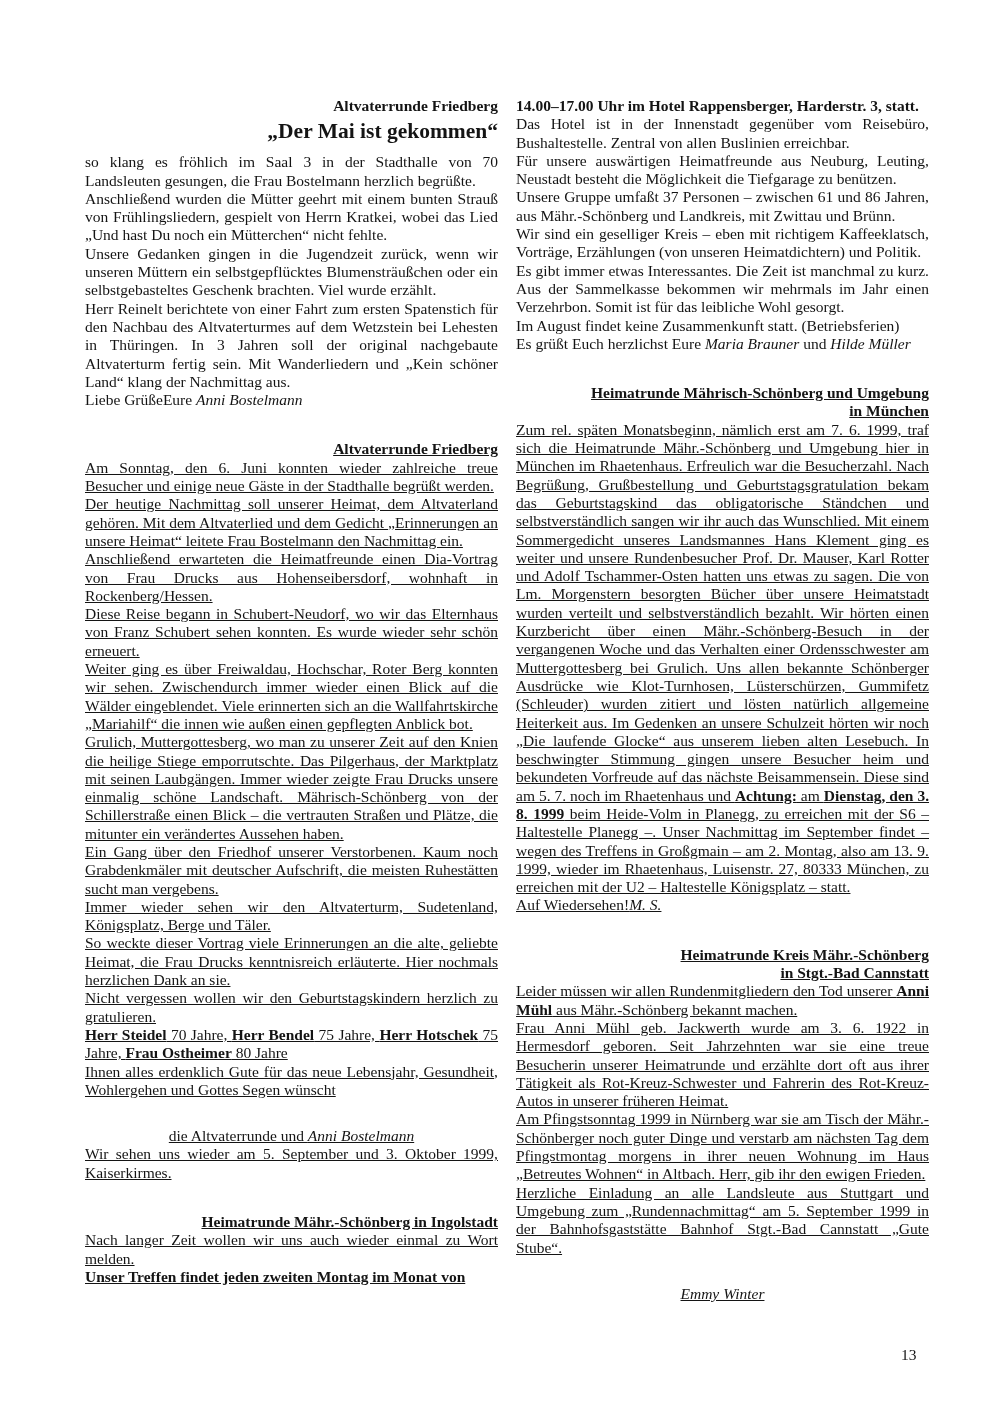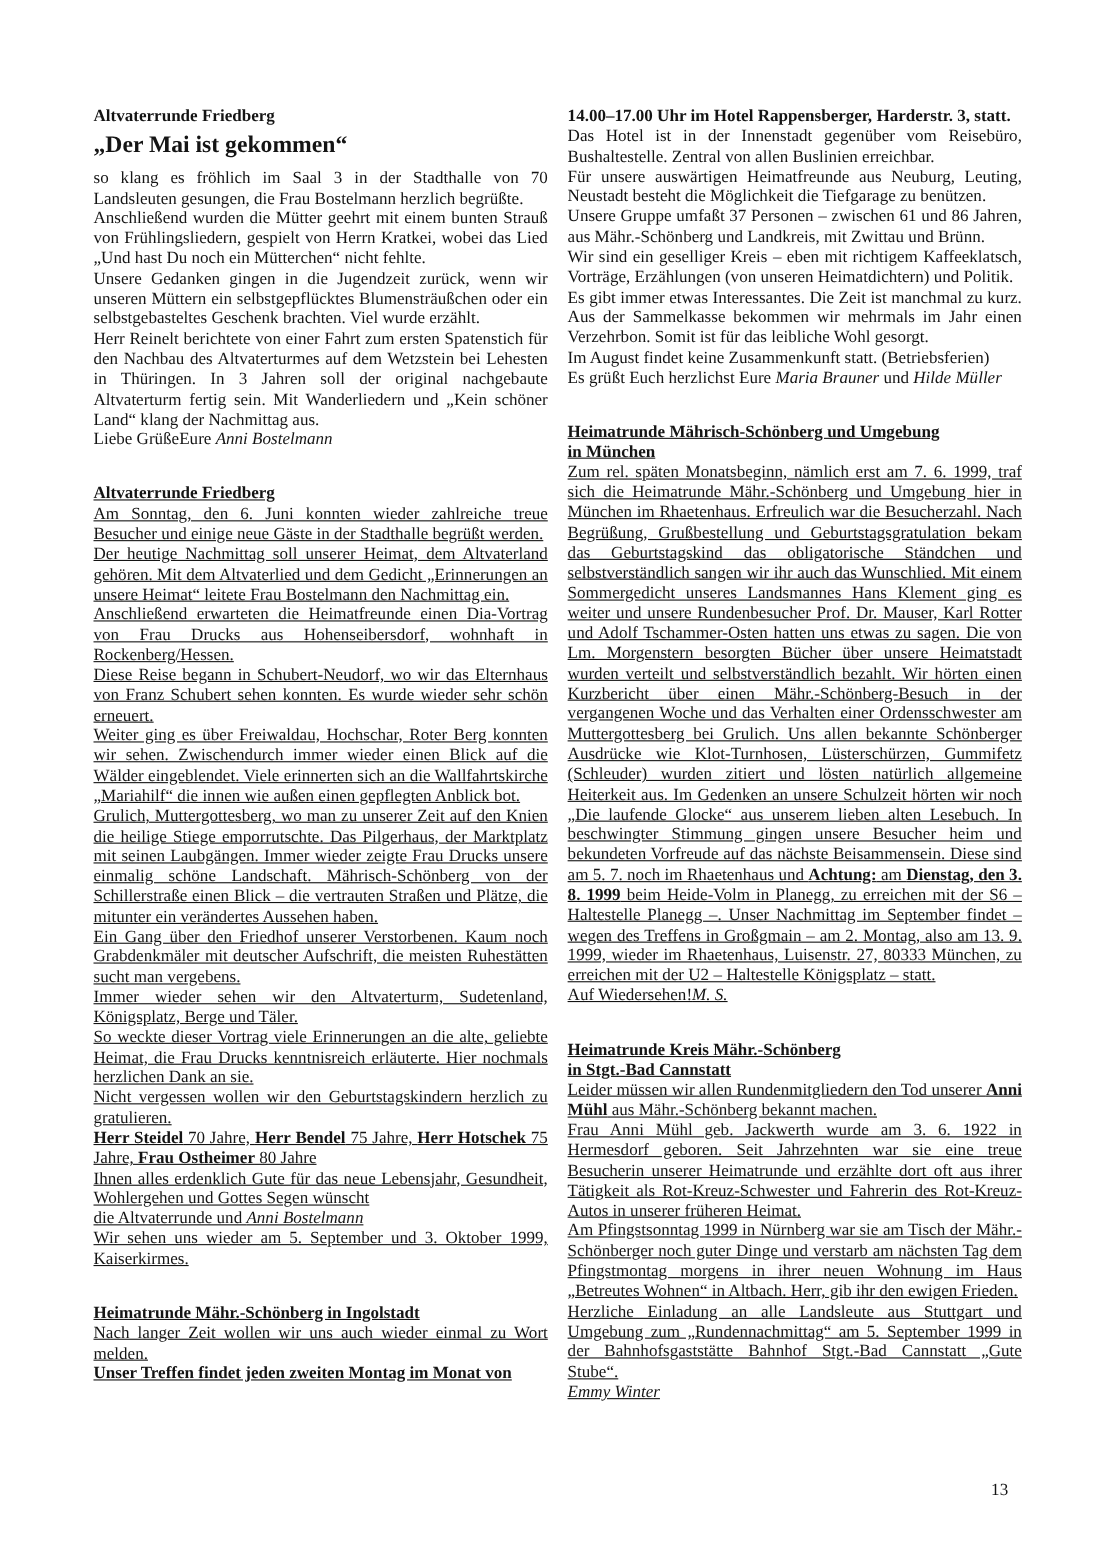--- a/index.html
+++ b/index.html
@@ -24,34 +24,34 @@
     font-size: 15.5px;
     line-height: 18.3px;
     text-align: justify;
   }
   .col-left  { left: 85px; }
   .col-right { left: 516px; }
 
   .section + .section { margin-top: 31px; text-decoration: underline; }
 
   .heading {
-    text-align: left;
+    text-align: right;
     font-weight: bold;
   }
   .heading-large {
     font-size: 21.5px;
     line-height: 27px;
     margin: 3px 0 8px 0;
   }
   .para {
     margin: 0;
     text-align: justify;
     text-justify: inter-word;
   }
-  .para.align-right { text-align: left; }
+  .para.align-right { text-align: center; margin-top: 28px; }
   .para.split {
     display: flex;
     justify-content: flex-start;
     text-align: left;
   }
   .b { font-weight: bold; }
   .i { font-style: italic; }
 
   .page-number {
     position: absolute;

